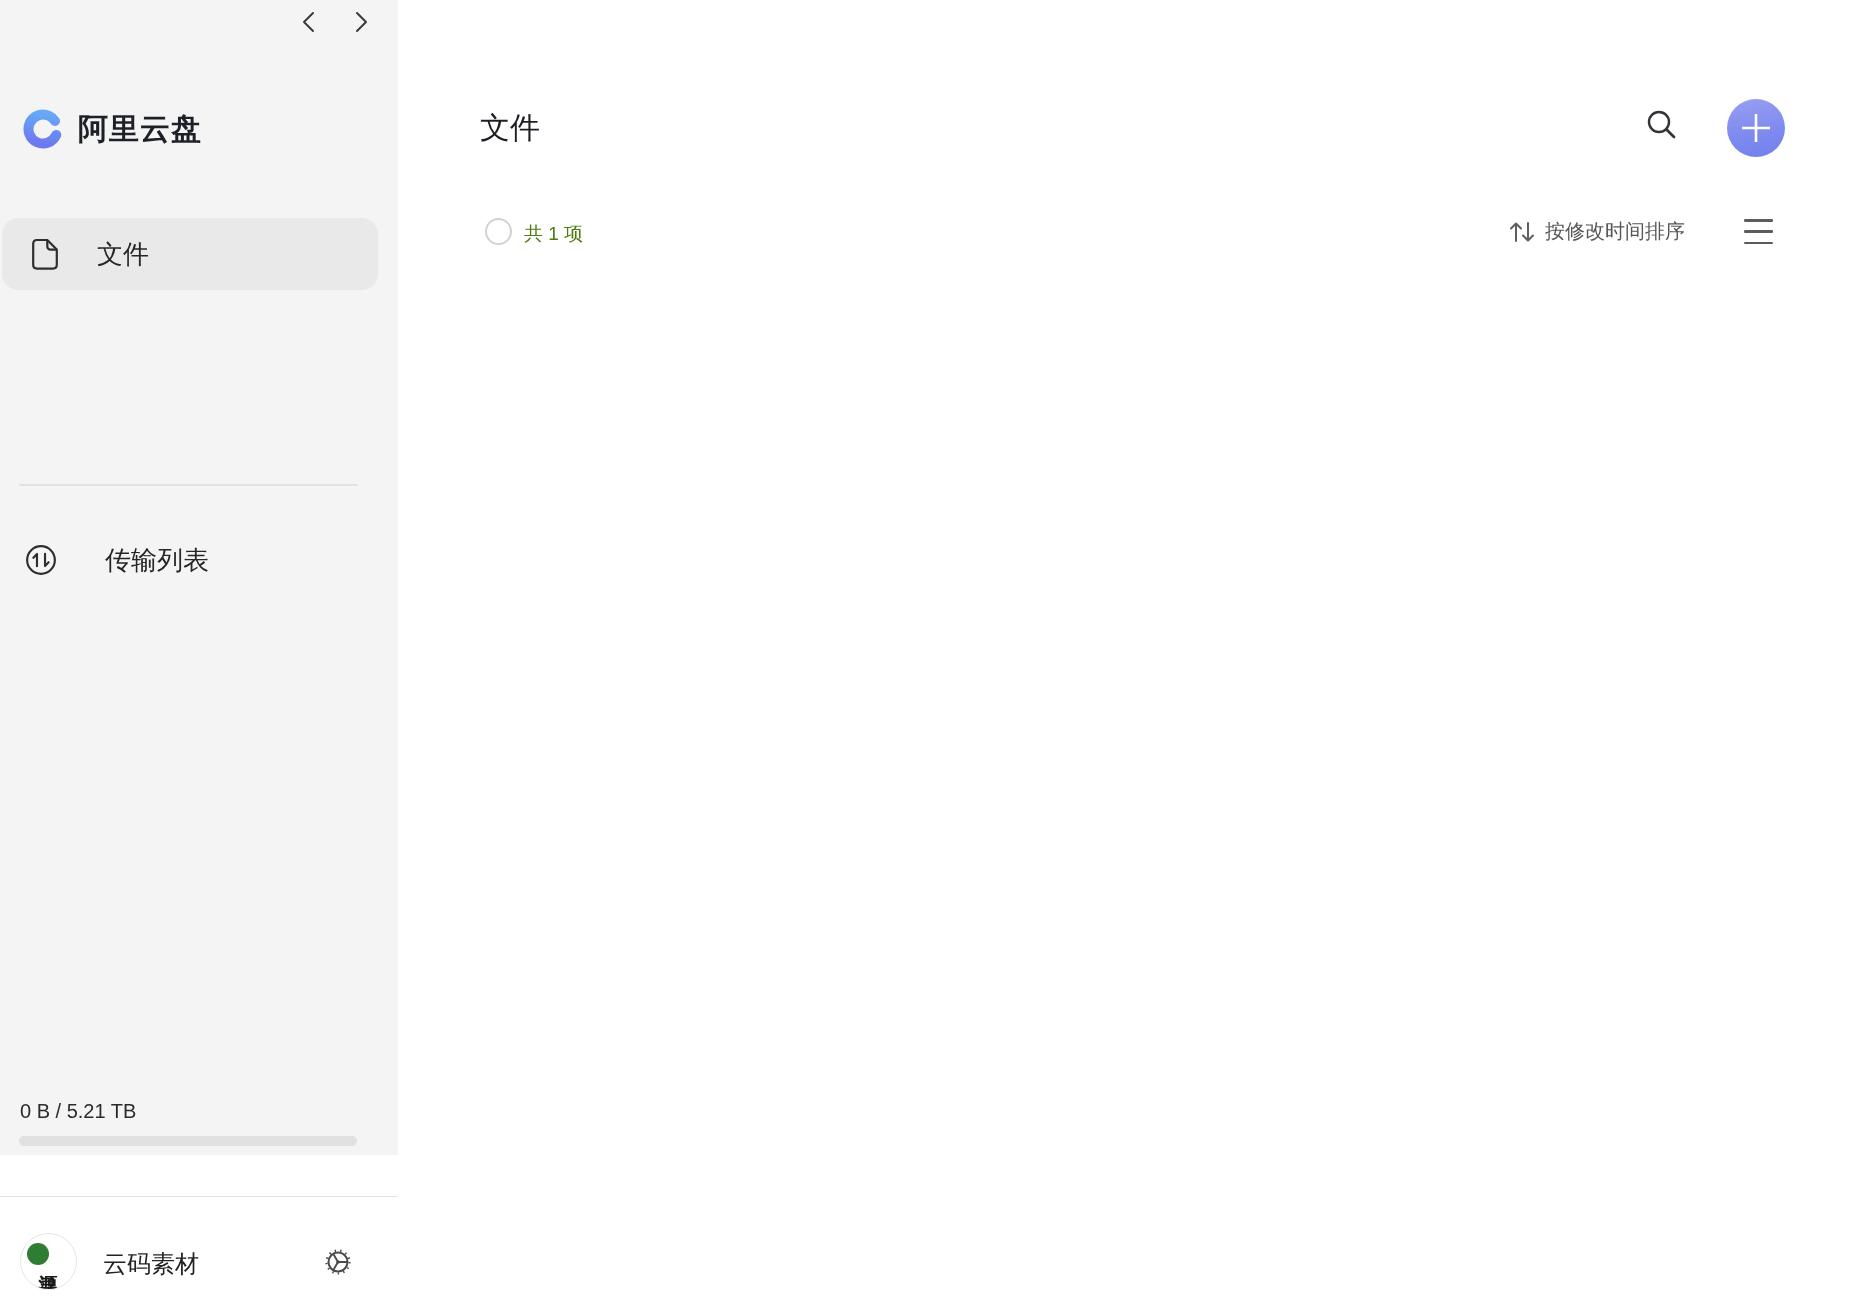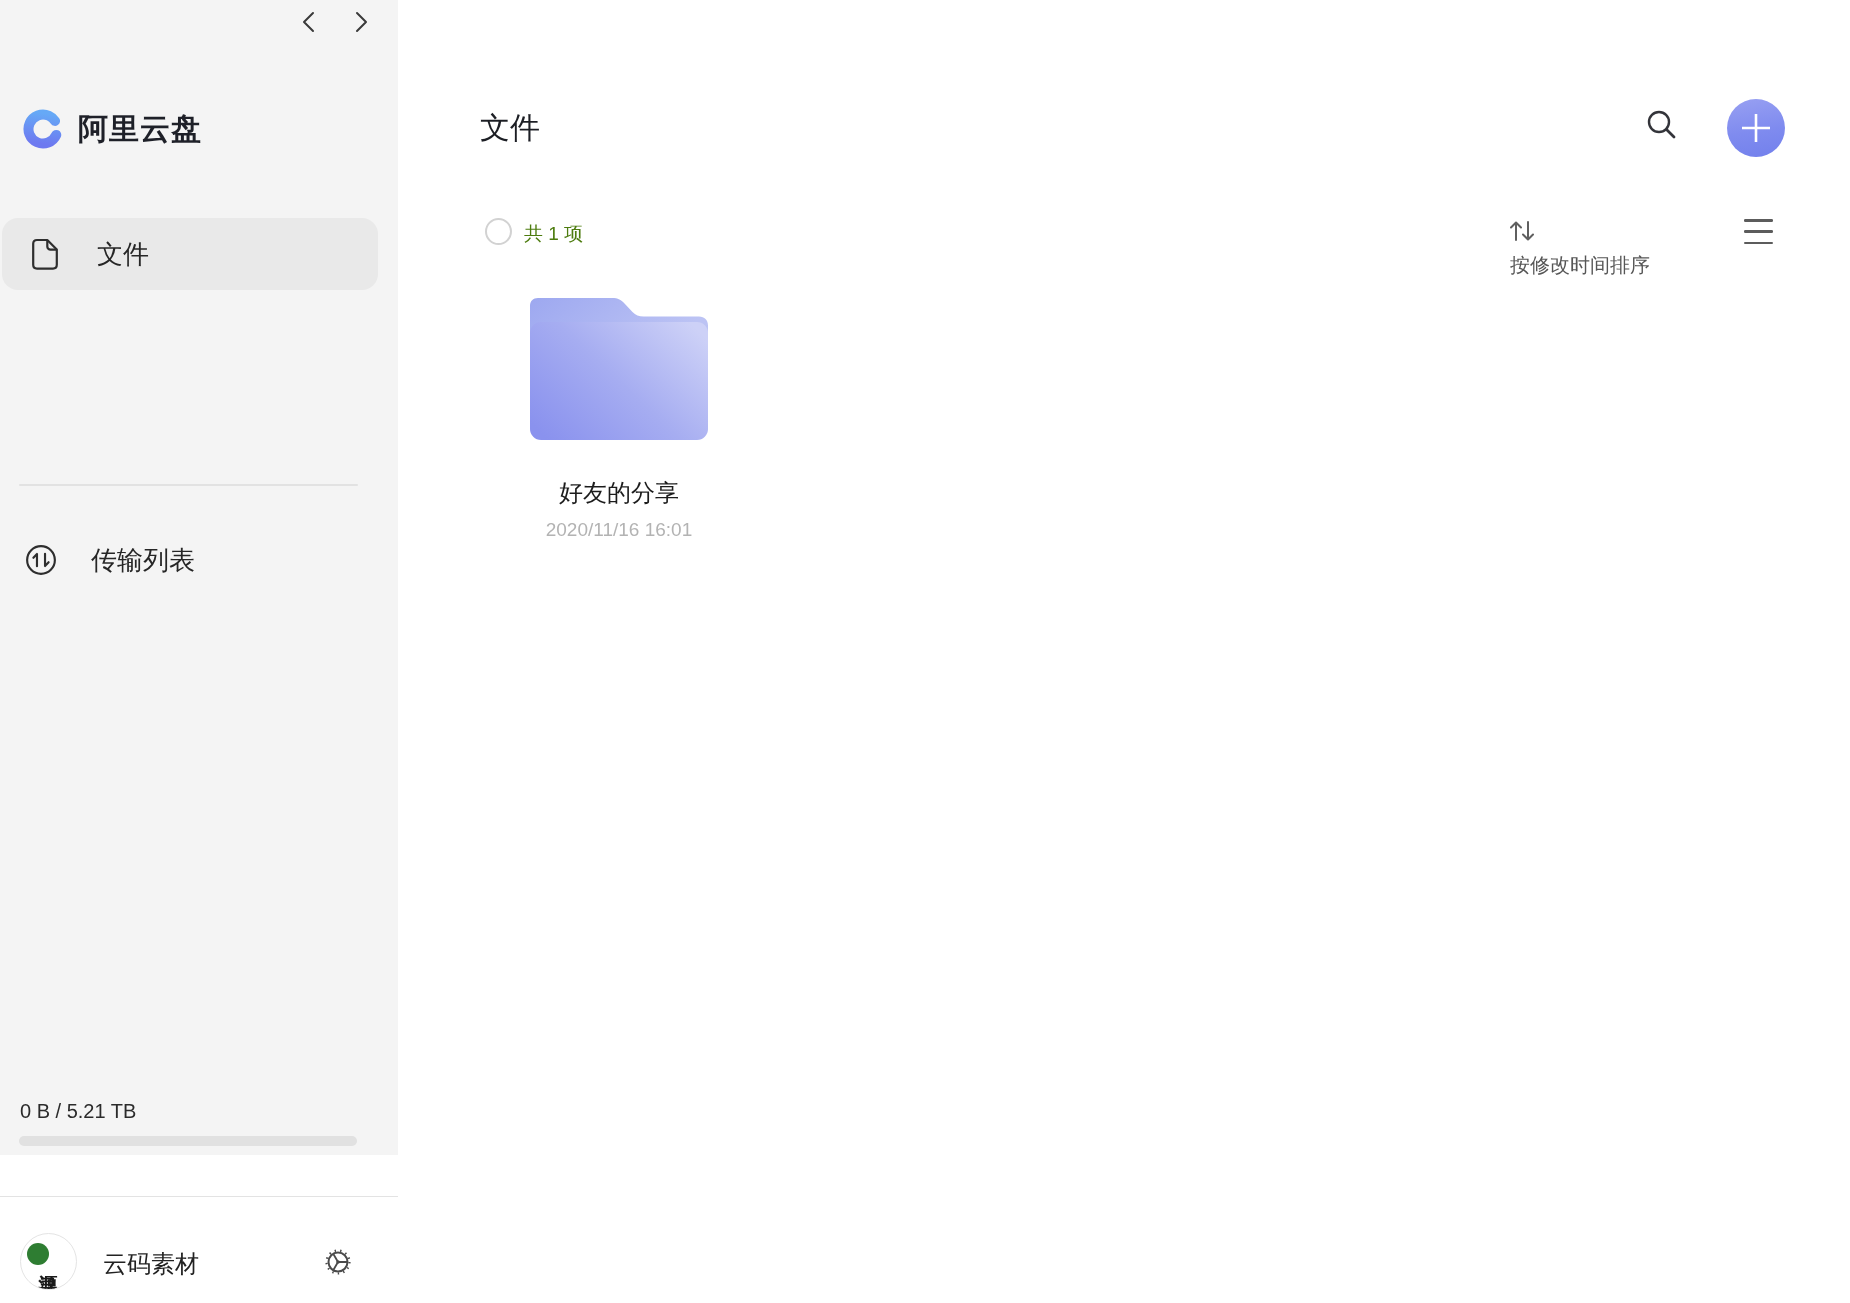--- a/index.html
+++ b/index.html
@@ -13,21 +13,21 @@
   .nav-btn { position:absolute; top:8px; width:28px; height:28px; display:flex; align-items:center; justify-content:center; cursor:pointer; }
   .nav-back { left:294px; }
   .nav-fwd  { left:348px; }
   .brand { position:absolute; left:22px; top:108px; display:flex; align-items:center; gap:14px; }
   .brand-name { font-size:30px; font-weight:700; color:#1e2028; letter-spacing:1px; }
   .menu { position:absolute; left:2px; top:218px; width:376px; }
   .menu-item { height:72px; margin-bottom:6px; border-radius:16px; display:flex; align-items:center; padding-left:26px; gap:35px; font-size:26px; color:#262626; cursor:pointer; }
   .menu-item.active { background:#e9e9e9; }
   .icon-box { width:34px; height:36px; display:flex; align-items:center; justify-content:center; }
   .side-divider { position:absolute; left:19px; top:484px; width:339px; height:2px; background:#e2e2e2; border-radius:1px; }
-  .transfer-item { position:absolute; left:2px; top:524px; width:376px; height:72px; display:flex; align-items:center; padding-left:22px; gap:33px; font-size:26px; color:#262626; cursor:pointer; }
+  .transfer-item { position:absolute; left:2px; top:524px; width:376px; height:72px; display:flex; align-items:center; padding-left:22px; gap:47px; font-size:26px; color:#262626; cursor:pointer; }
   .storage-text { position:absolute; left:20px; top:1100px; font-size:20px; color:#2b2b2b; }
   .progress-track { position:absolute; left:19px; top:1136px; width:338px; height:10px; border-radius:5px; background:#e1e1e1; }
   .progress-fill { height:100%; width:0%; border-radius:5px; background:#7a86ee; }
   .bottom-divider { position:absolute; left:0; top:1196px; width:398px; height:1px; background:#e3e3e3; }
   .avatar { position:absolute; left:20px; top:1233px; width:57px; height:57px; border-radius:50%; background:#ffffff; border:1px solid #e4e4e4; overflow:hidden; display:flex; align-items:center; justify-content:center; }
   .avatar-seal { position:absolute; left:6px; top:9px; width:22px; height:22px; border-radius:50%; background:#2e7d32; }
   .avatar-chars { position:relative; font-size:19px; font-weight:700; color:#1a1a1a; line-height:19px; writing-mode:vertical-rl; letter-spacing:-2px; }
   .user-name { position:absolute; left:103px; top:1248px; font-size:24px; color:#222; }
   .gear-btn { position:absolute; left:322px; top:1246px; width:32px; height:32px; display:flex; align-items:center; justify-content:center; cursor:pointer; }
   
@@ -35,21 +35,21 @@
   .win-min { left:1585px; top:2px; width:34px; height:24px; }
   .win-max { left:1694px; top:0px;  width:30px; height:26px; }
   .win-close { left:1799px; top:0px; width:34px; height:28px; }
   
   .main { position:absolute; left:398px; top:0; width:1452px; height:1303px; background:#ffffff; }
   .page-title { position:absolute; left:82px; top:108px; font-size:30px; font-weight:500; color:#1c1e24; }
   .search-btn { position:absolute; left:1242px; top:104px; width:44px; height:44px; display:flex; align-items:center; justify-content:center; cursor:pointer; }
   .add-btn { position:absolute; left:1329px; top:99px; width:58px; height:58px; border-radius:50%; background:linear-gradient(170deg,#98a0f2 0%,#7f8bef 55%,#7280ec 100%); display:flex; align-items:center; justify-content:center; cursor:pointer; }
   .toolbar-circle { position:absolute; left:87px; top:218px; width:27px; height:27px; border:2px solid #d2d2d2; border-radius:50%; background:#fff; cursor:pointer; }
   .count-label { position:absolute; left:126px; top:221px; font-size:19px; color:#4d7c0f; }
-  .sort-group { position:absolute; left:1112px; top:218px; display:flex; align-items:flex-start; gap:8px; font-size:20px; color:#565656; cursor:pointer;flex-direction:column; }
+  .sort-group { position:absolute; left:1112px; top:218px; display:flex; align-items:flex-end; gap:8px; font-size:20px; color:#565656; cursor:pointer; }
   .view-btn { position:absolute; left:1346px; top:219px; width:29px; height:25px; display:flex; flex-direction:column; justify-content:space-between; cursor:pointer; }
   .view-btn span { display:block; height:2.5px; border-radius:1.2px; background:#5c5c5c; }
   
   .file-item { position:absolute; left:130px; top:293px; width:182px; text-align:center; cursor:pointer; }
   .file-name { margin-top:30px; font-size:24px; color:#1c1c1c; }
   .file-date { margin-top:10px; font-size:19px; color:#b3b3b3; }
 </style>
 </head>
 <body>
 
@@ -171,33 +171,14 @@
       </svg>
     <span>按修改时间排序</span>
   </div>
 
   <div class="view-btn">
     <span></span>
     <span></span>
     <span></span>
   </div>
 
-  <div class="file-item">
-    <svg width="182" height="150" viewBox="0 0 182 150">
-      <defs>
-        <linearGradient id="folderBack" x1="0" y1="0" x2="1" y2="0.3">
-          <stop offset="0" stop-color="#9da8f0"></stop>
-          <stop offset="1" stop-color="#bcc3f4"></stop>
-        </linearGradient>
-        <linearGradient id="folderFront" x1="0" y1="0.85" x2="1" y2="0.15">
-          <stop offset="0" stop-color="#8a92ee"></stop>
-          <stop offset="0.5" stop-color="#a6adf1"></stop>
-          <stop offset="1" stop-color="#cdd1f7"></stop>
-        </linearGradient>
-      </defs>
-      <path d="M10,5 H84 C90,5 93.5,7 96.5,10.5 L104.5,19 C107.5,22 111,23.5 115.5,23.5 H171 C176.5,23.5 180,27 180,32.5 V50 H2 V13 C2,8 5,5 10,5 Z" fill="url(#folderBack)"></path>
-      <rect x="2" y="29" width="178" height="118" rx="11" fill="url(#folderFront)"></rect>
-    </svg>
-    <div class="file-name">好友的分享</div>
-    <div class="file-date">2020/11/16 16:01</div>
-  </div>
 
 </div>
 
 </body></html>

